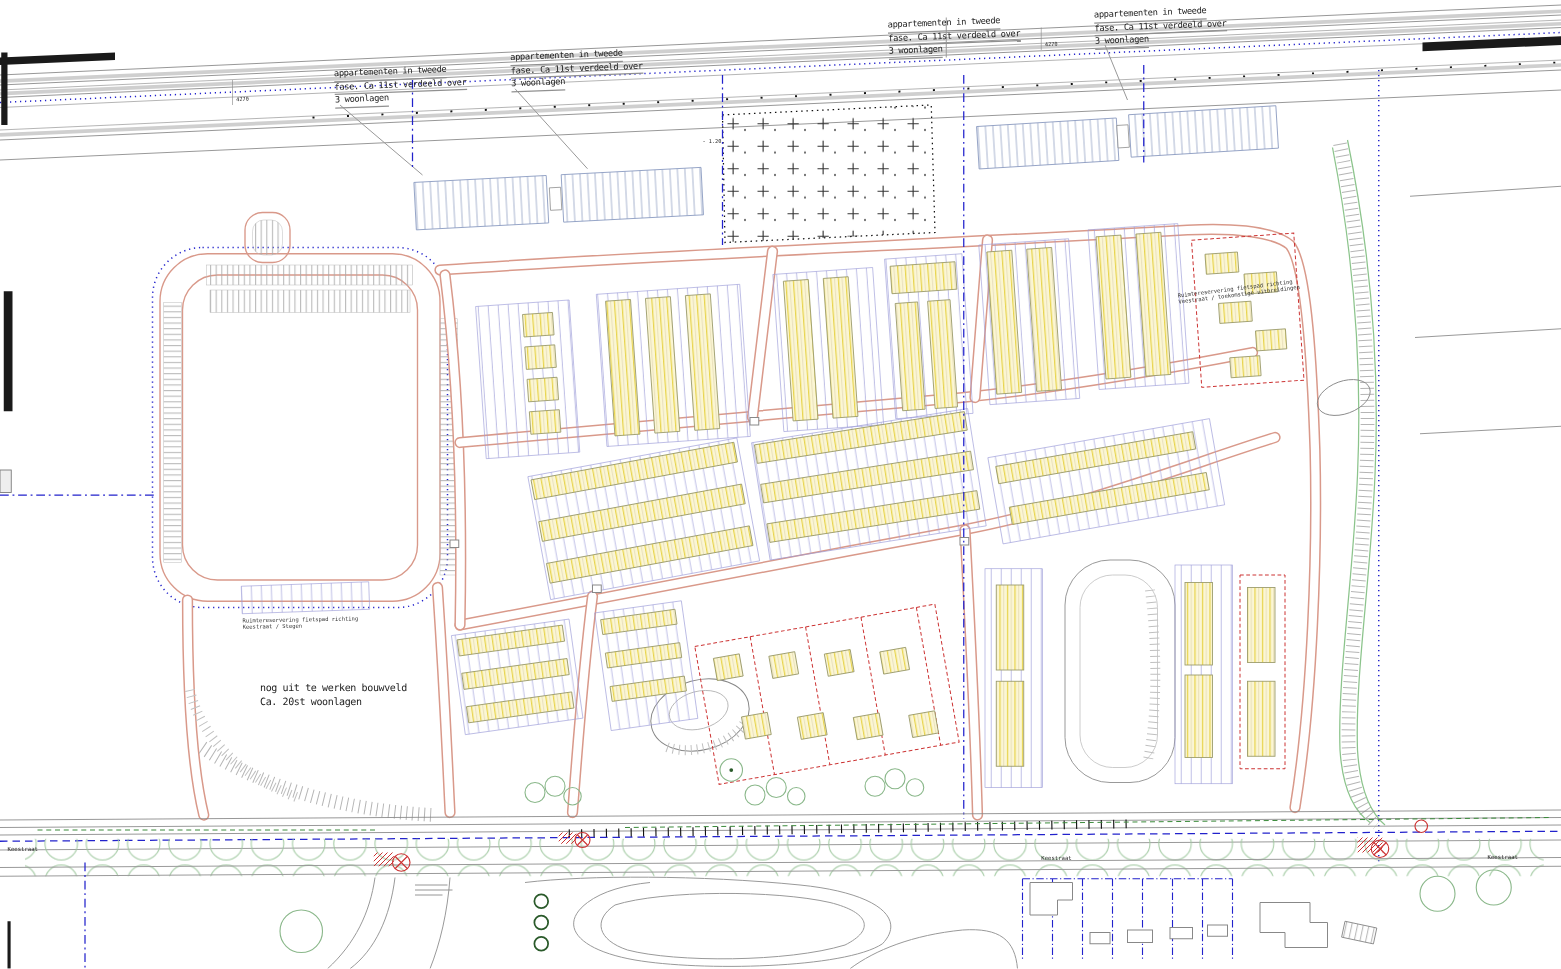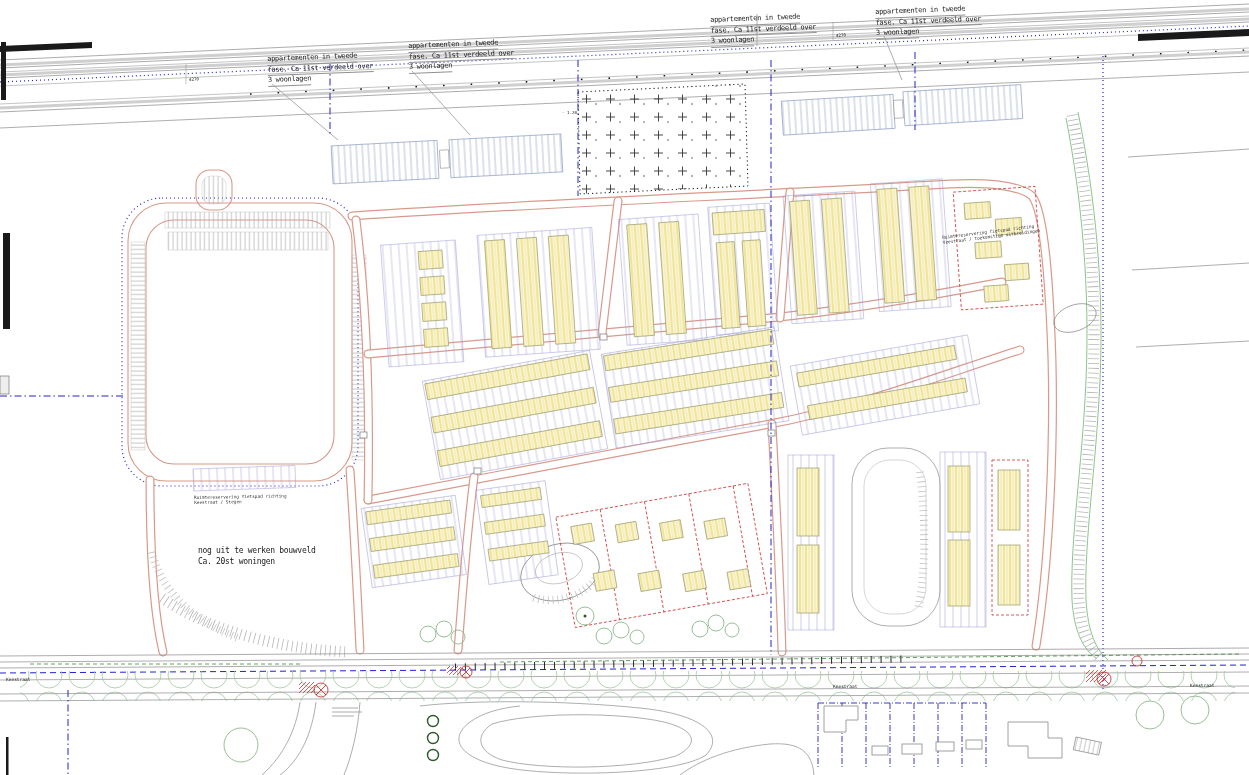--- a/index.html
+++ b/index.html
@@ -376,23 +376,23 @@
   <span class="ln">appartementen in tweede</span>
   <span class="ln">fase. Ca 11st verdeeld over</span>
   <span class="ln">3 woonlagen</span>
 </div>
 <div class="note apt" style="left:875px;top:8px">
   <span class="ln">appartementen in tweede</span>
   <span class="ln">fase. Ca 11st verdeeld over</span>
   <span class="ln">3 woonlagen</span>
 </div>
 
-<div class="note bouw" style="left:198px;top:546px">
+<div class="note bouw" style="left:208px;top:546px">
   <span class="ln">nog uit te werken bouwveld</span>
-  <span class="ln">Ca. 20st woningen</span>
+  <span class="ln">Ca. 20st woonlagen</span>
 </div>
 
 <div class="note tinyL" style="left:194px;top:495px">
   <span class="ln">Ruimtereservering fietspad richting</span>
   <span class="ln">Keestraat / Stegen</span>
 </div>
 
 <div class="note tinyR" style="left:942px;top:235px">
   <span class="ln">Ruimtereservering fietspad richting</span>
   <span class="ln">Veestraat / toekomstige uitbreidingen</span>

